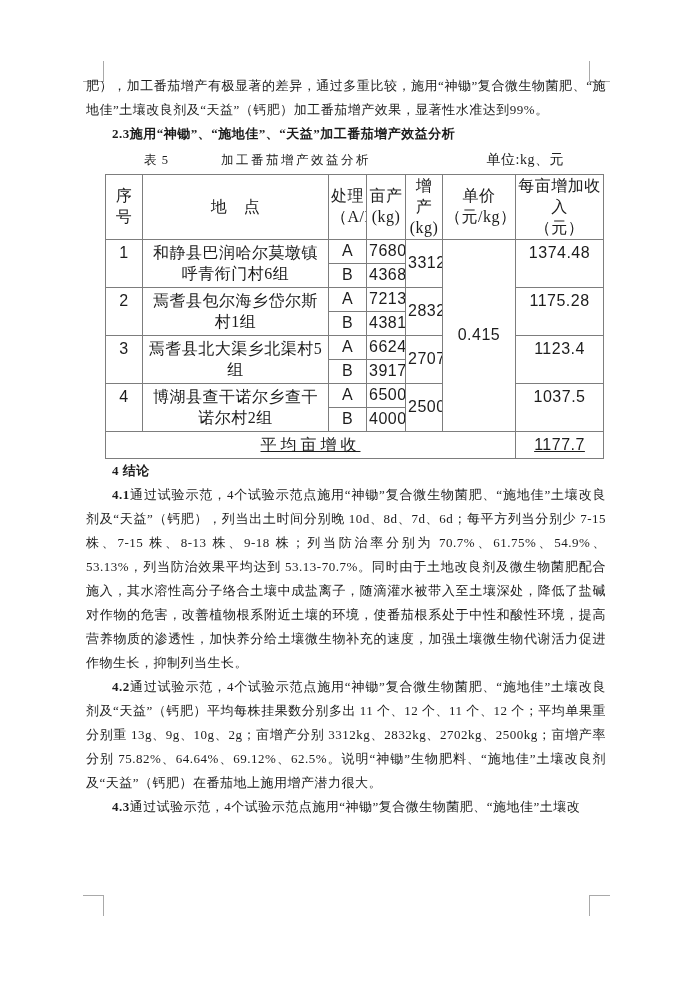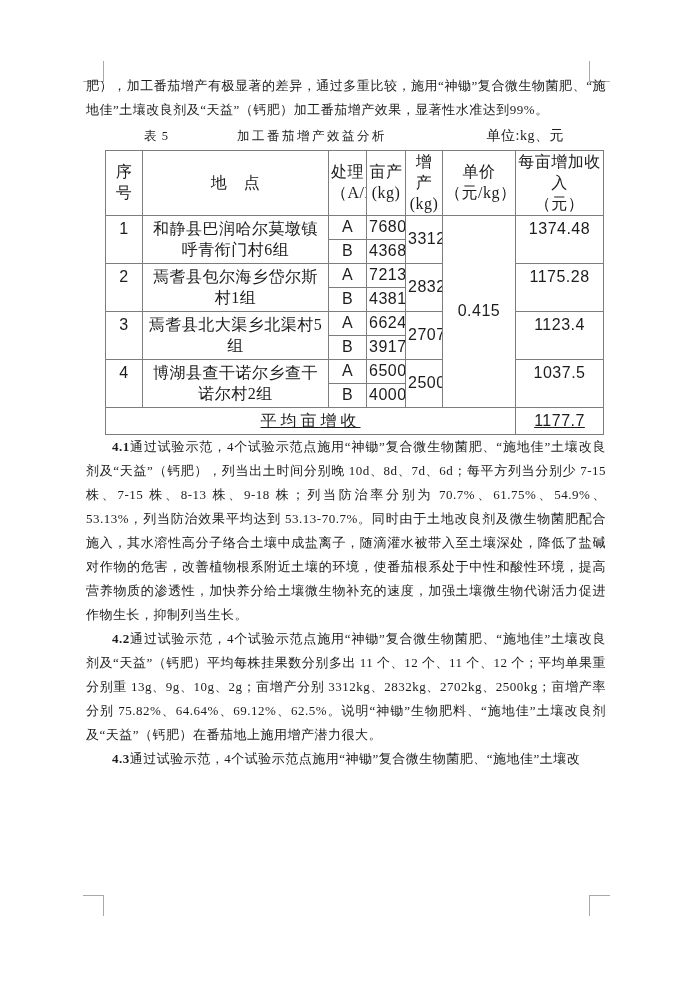--- a/index.html
+++ b/index.html
@@ -23,21 +23,21 @@
   .indent{text-indent:2em;}
   .bold{font-weight:bold;}
   .h-sec{font-weight:bold;}
 
   .caption{
     display:flex;align-items:center;
     margin-top:3px;margin-bottom:3px;height:22px;
     font-size:12.5px;letter-spacing:1px;
   }
   .caption .tbl-label{margin-left:58px;}
-  .caption .tbl-title{margin-left:68px;letter-spacing:2.5px;}
+  .caption .tbl-title{margin-left:52px;letter-spacing:2.5px;}
   .caption .tbl-unit{margin-left:auto;margin-right:42px;font-size:14px;letter-spacing:0.5px;}
 
   table.data{
     border-collapse:collapse;table-layout:fixed;
     margin-left:19px;width:498px;
     font-size:16px;line-height:1.3;
   }
   table.data td,table.data th{
     border:1px solid #7d7d7d;
     text-align:center;vertical-align:middle;
@@ -60,20 +60,21 @@
 <div class="page">
   <div class="mark mark-tl"></div>
   <div class="mark mark-tr"></div>
   <div class="mark mark-bl"></div>
   <div class="mark mark-br"></div>
 
   <div class="content">
 
     <p>肥），加工番茄增产有极显著的差异，通过多重比较，施用“神锄”复合微生物菌肥、“施地佳”土壤改良剂及“天益”（钙肥）加工番茄增产效果，显著性水准达到99%。</p>
 
+    <p class="indent h-sec">2.3施用“神锄”、“施地佳”、“天益”加工番茄增产效益分析</p>
 
     <div class="caption">
       <span class="tbl-label">表 5</span>
       <span class="tbl-title">加工番茄增产效益分析</span>
       <span class="tbl-unit">单位:kg、元</span>
     </div>
 
     <table class="data">
       <colgroup>
         <col style="width:37px">
@@ -168,20 +169,21 @@
       </tr>
 
       <tr class="foot">
         <td colspan="6" class="flabel">平均亩增收</td>
         <td class="num">1177.7</td>
       </tr>
     </tbody>
       </table>
 
 
+    <p class="indent h-sec">4 结论</p>
 
     <p class="indent"><span class="bold">4.1</span><span>通过试验示范，4个试验示范点施用“神锄”复合微生物菌肥、“施地佳”土壤改良剂及“天益”（钙肥），列当出土时间分别晚 10d、8d、7d、6d；每平方列当分别少 7-15 株、7-15 株、8-13 株、9-18 株；列当防治率分别为 70.7%、61.75%、54.9%、53.13%，列当防治效果平均达到 53.13-70.7%。同时由于土地改良剂及微生物菌肥配合施入，其水溶性高分子络合土壤中成盐离子，随滴灌水被带入至土壤深处，降低了盐碱对作物的危害，改善植物根系附近土壤的环境，使番茄根系处于中性和酸性环境，提高营养物质的渗透性，加快养分给土壤微生物补充的速度，加强土壤微生物代谢活力促进作物生长，抑制列当生长。</span></p>
 
     <p class="indent"><span class="bold">4.2</span><span>通过试验示范，4个试验示范点施用“神锄”复合微生物菌肥、“施地佳”土壤改良剂及“天益”（钙肥）平均每株挂果数分别多出 11 个、12 个、11 个、12 个；平均单果重分别重 13g、9g、10g、2g；亩增产分别 3312kg、2832kg、2702kg、2500kg；亩增产率分别 75.82%、64.64%、69.12%、62.5%。说明“神锄”生物肥料、“施地佳”土壤改良剂及“天益”（钙肥）在番茄地上施用增产潜力很大。</span></p>
 
     <p class="indent"><span class="bold">4.3</span><span>通过试验示范，4个试验示范点施用“神锄”复合微生物菌肥、“施地佳”土壤改</span></p>
 
   </div>
 </div>
 

